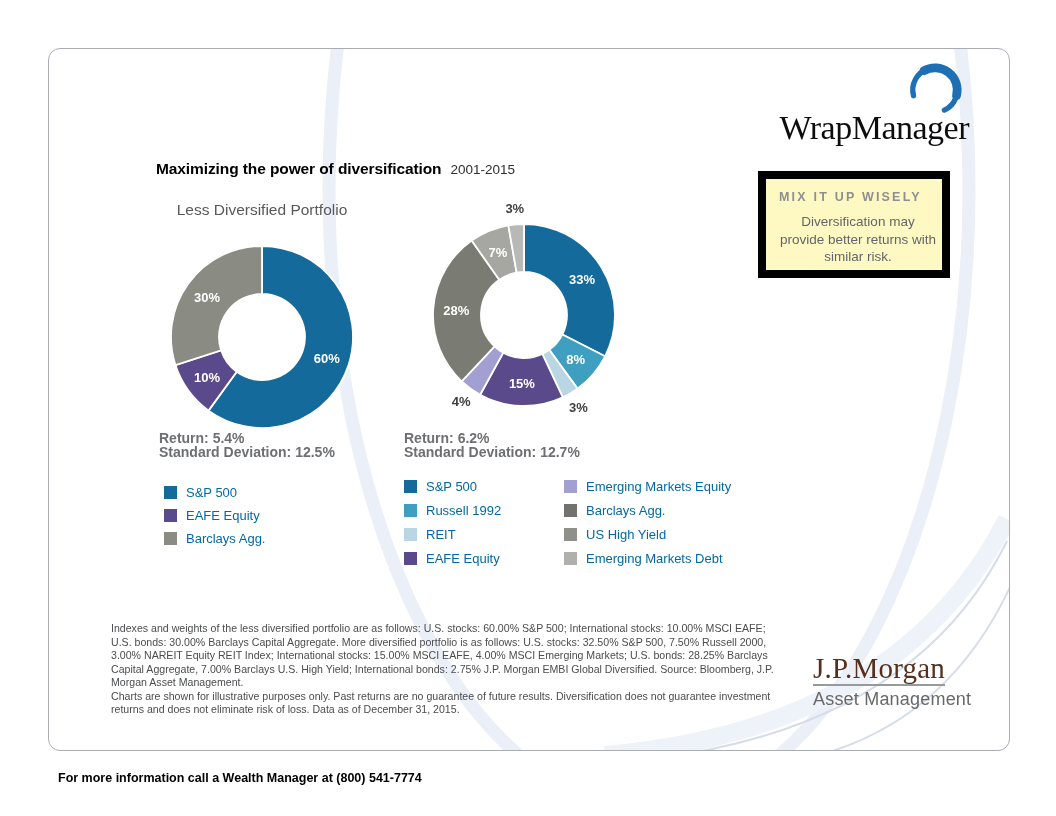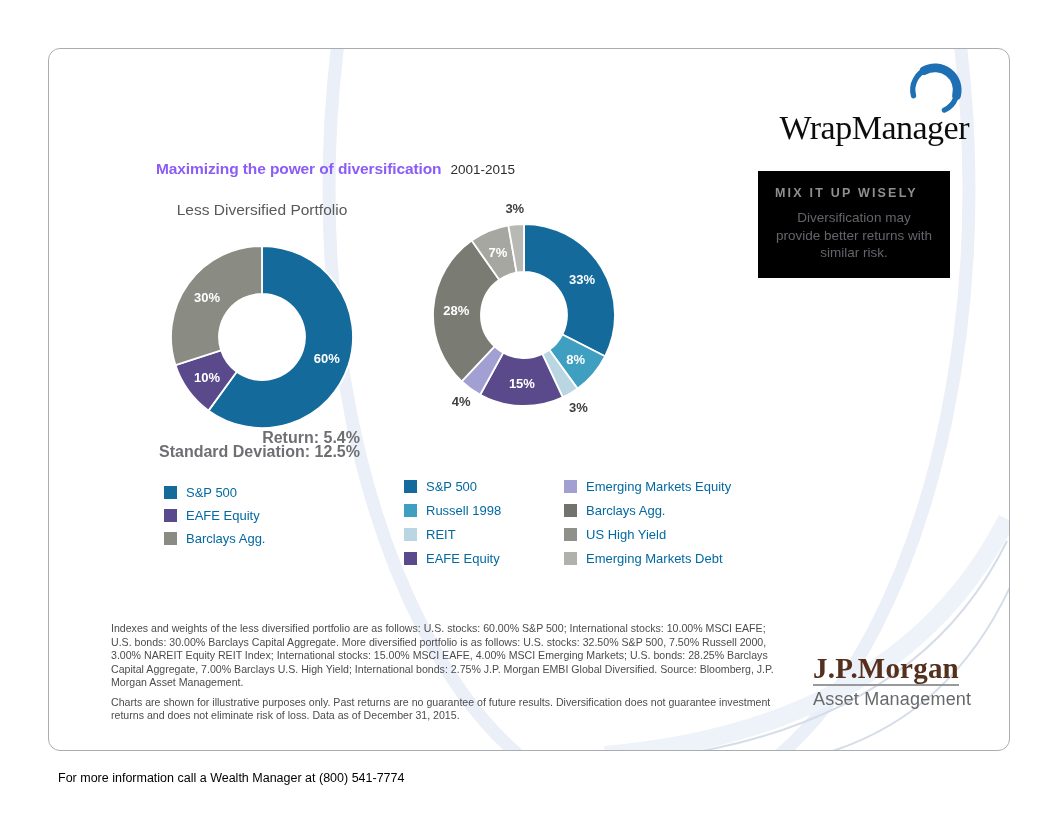--- a/index.html
+++ b/index.html
@@ -18,69 +18,69 @@
   
   .wm-logo { position:absolute; top:10px; right:40px; width:230px; height:92px; }
   .wm-swoosh { position:absolute; top:2px; right:2px; }
   .wm-text {
     position:absolute; right:0; bottom:4px; font-family:"Liberation Serif", serif;
     font-size:34px; color:#0d0d0f; letter-spacing:-0.5px; white-space:nowrap;
   }
 
   
   .title-row { position:absolute; left:107px; top:111px; display:flex; align-items:baseline; gap:9px; }
-  .title-main { font-size:15.5px; font-weight:bold; color:#8b5cf6; letter-spacing:-0.1px; }
+  .title-main { font-size:15.5px; font-weight:bold; color:#000000; letter-spacing:-0.1px; }
   .title-period { font-size:13.5px; color:#2e2e2e; }
 
   
   .chart-block { position:absolute; top:152px; width:260px; }
   .chart-block.left { left:83px; }
   .chart-block.right { left:345px; }
   .chart-title { text-align:center; font-size:15.5px; color:#58595b; height:22px; }
   .donut-svg { display:block; margin-top:-16px; }
   .slice-label { font:bold 13px "Liberation Sans", sans-serif; }
 
-  .stats { position:absolute; top:382px; font-size:16px; font-weight:bold; color:#6e6f72; line-height:14px;text-align:right; }
+  .stats { position:absolute; top:382px; font-size:14px; font-weight:bold; color:#6e6f72; line-height:14px; }
   .stats.left { left:110px; }
   .stats.right { left:355px; }
 
   
   .legend { position:absolute; }
   .legend-left { left:115px; top:436px; }
   .legend-col1 { left:355px; top:430px; }
   .legend-col2 { left:515px; top:430px; }
   .legend-row { display:flex; align-items:center; gap:9px; margin-bottom:8px; }
   .legend-col1 .legend-row, .legend-col2 .legend-row { margin-bottom:9px; }
   .swatch { width:13px; height:13px; flex:0 0 13px; }
   .legend-label { font-size:13px; color:#0369a1; white-space:nowrap; }
 
   
   .callout {
     position:absolute; left:709px; top:122px; width:192px; height:107px;
-    border:4px solid #000000; background:#000000; padding:11px 13px;
+    border:8px solid #000000; background:#fef9c3; padding:11px 13px;
   }
   .callout-heading { font-size:12.5px; font-weight:bold; color:#8f8f90; letter-spacing:2.2px; }
   .callout-body { margin-top:9px; font-size:13.5px; color:#64656a; line-height:1.3; width:158px;text-align:center; }
 
   
   .footnotes { position:absolute; left:62px; top:573px; width:664px; font-size:10.6px; color:#4b4c4e; line-height:1.28; }
-  .footnotes p + p { margin-top:6px; }
+  .footnotes p + p { }
 
   
   .jpm { position:absolute; left:764px; top:604px; }
   .jpm-name {
-    display:inline-block; font-family:"Liberation Serif", serif; font-weight:bold;
+    display:inline-block; font-family:"Liberation Serif", serif; font-weight:normal;
     font-size:29px; color:#54301d; letter-spacing:0.2px;
     border-bottom:2.5px solid #97999b; padding-bottom:1px; line-height:1.05;
   }
   .jpm-division { font-size:18px; color:#66686b; margin-top:3px; letter-spacing:0.2px; }
 
   
   .page-footer {
-    position:absolute; left:58px; top:771px; font-size:12.5px; font-weight:400; color:#000;
+    position:absolute; left:58px; top:771px; font-size:12.5px; font-weight:700; color:#000;
   }
 </style>
 </head>
 <body>
 
 <div class="page">
 
   <div class="card">
 
     <svg class="deco" width="962" height="718" viewBox="0 0 962 718">
@@ -135,20 +135,24 @@
             <text x="104.0" y="67.2" text-anchor="middle" dominant-baseline="central" fill="#ffffff" class="slice-label">7%</text>
             <path d="M114.35 40.36 A91 91 0 0 1 130.00 39.00 L130.00 87.00 A43 43 0 0 0 122.61 87.64 Z" fill="#b8b9b4" stroke="#fff" stroke-width="1.8"></path>
             <text x="120.8" y="23.4" text-anchor="middle" dominant-baseline="central" fill="#3e3f41" class="slice-label">3%</text>
           </svg>
       </div>
 
       <div class="stats left">
         <div>Return: 5.4%</div>
         <div>Standard Deviation: 12.5%</div>
       </div>
+      <div class="stats right">
+        <div>Return: 6.2%</div>
+        <div>Standard Deviation: 12.7%</div>
+      </div>
 
       <div class="legend legend-left">
         <div class="legend-row">
           <span class="swatch" style="background: rgb(19, 106, 155);"></span>
           <span class="legend-label">S&amp;P 500</span>
         </div>
         <div class="legend-row">
           <span class="swatch" style="background: rgb(90, 74, 140);"></span>
           <span class="legend-label">EAFE Equity</span>
         </div>
@@ -158,21 +162,21 @@
         </div>
       </div>
 
       <div class="legend legend-col1">
         <div class="legend-row">
           <span class="swatch" style="background: rgb(19, 106, 155);"></span>
           <span class="legend-label">S&amp;P 500</span>
         </div>
         <div class="legend-row">
           <span class="swatch" style="background: rgb(63, 159, 192);"></span>
-          <span class="legend-label">Russell 1998</span>
+          <span class="legend-label">Russell 1992</span>
         </div>
         <div class="legend-row">
           <span class="swatch" style="background: rgb(185, 214, 226);"></span>
           <span class="legend-label">REIT</span>
         </div>
         <div class="legend-row">
           <span class="swatch" style="background: rgb(90, 74, 140);"></span>
           <span class="legend-label">EAFE Equity</span>
         </div>
       </div>

